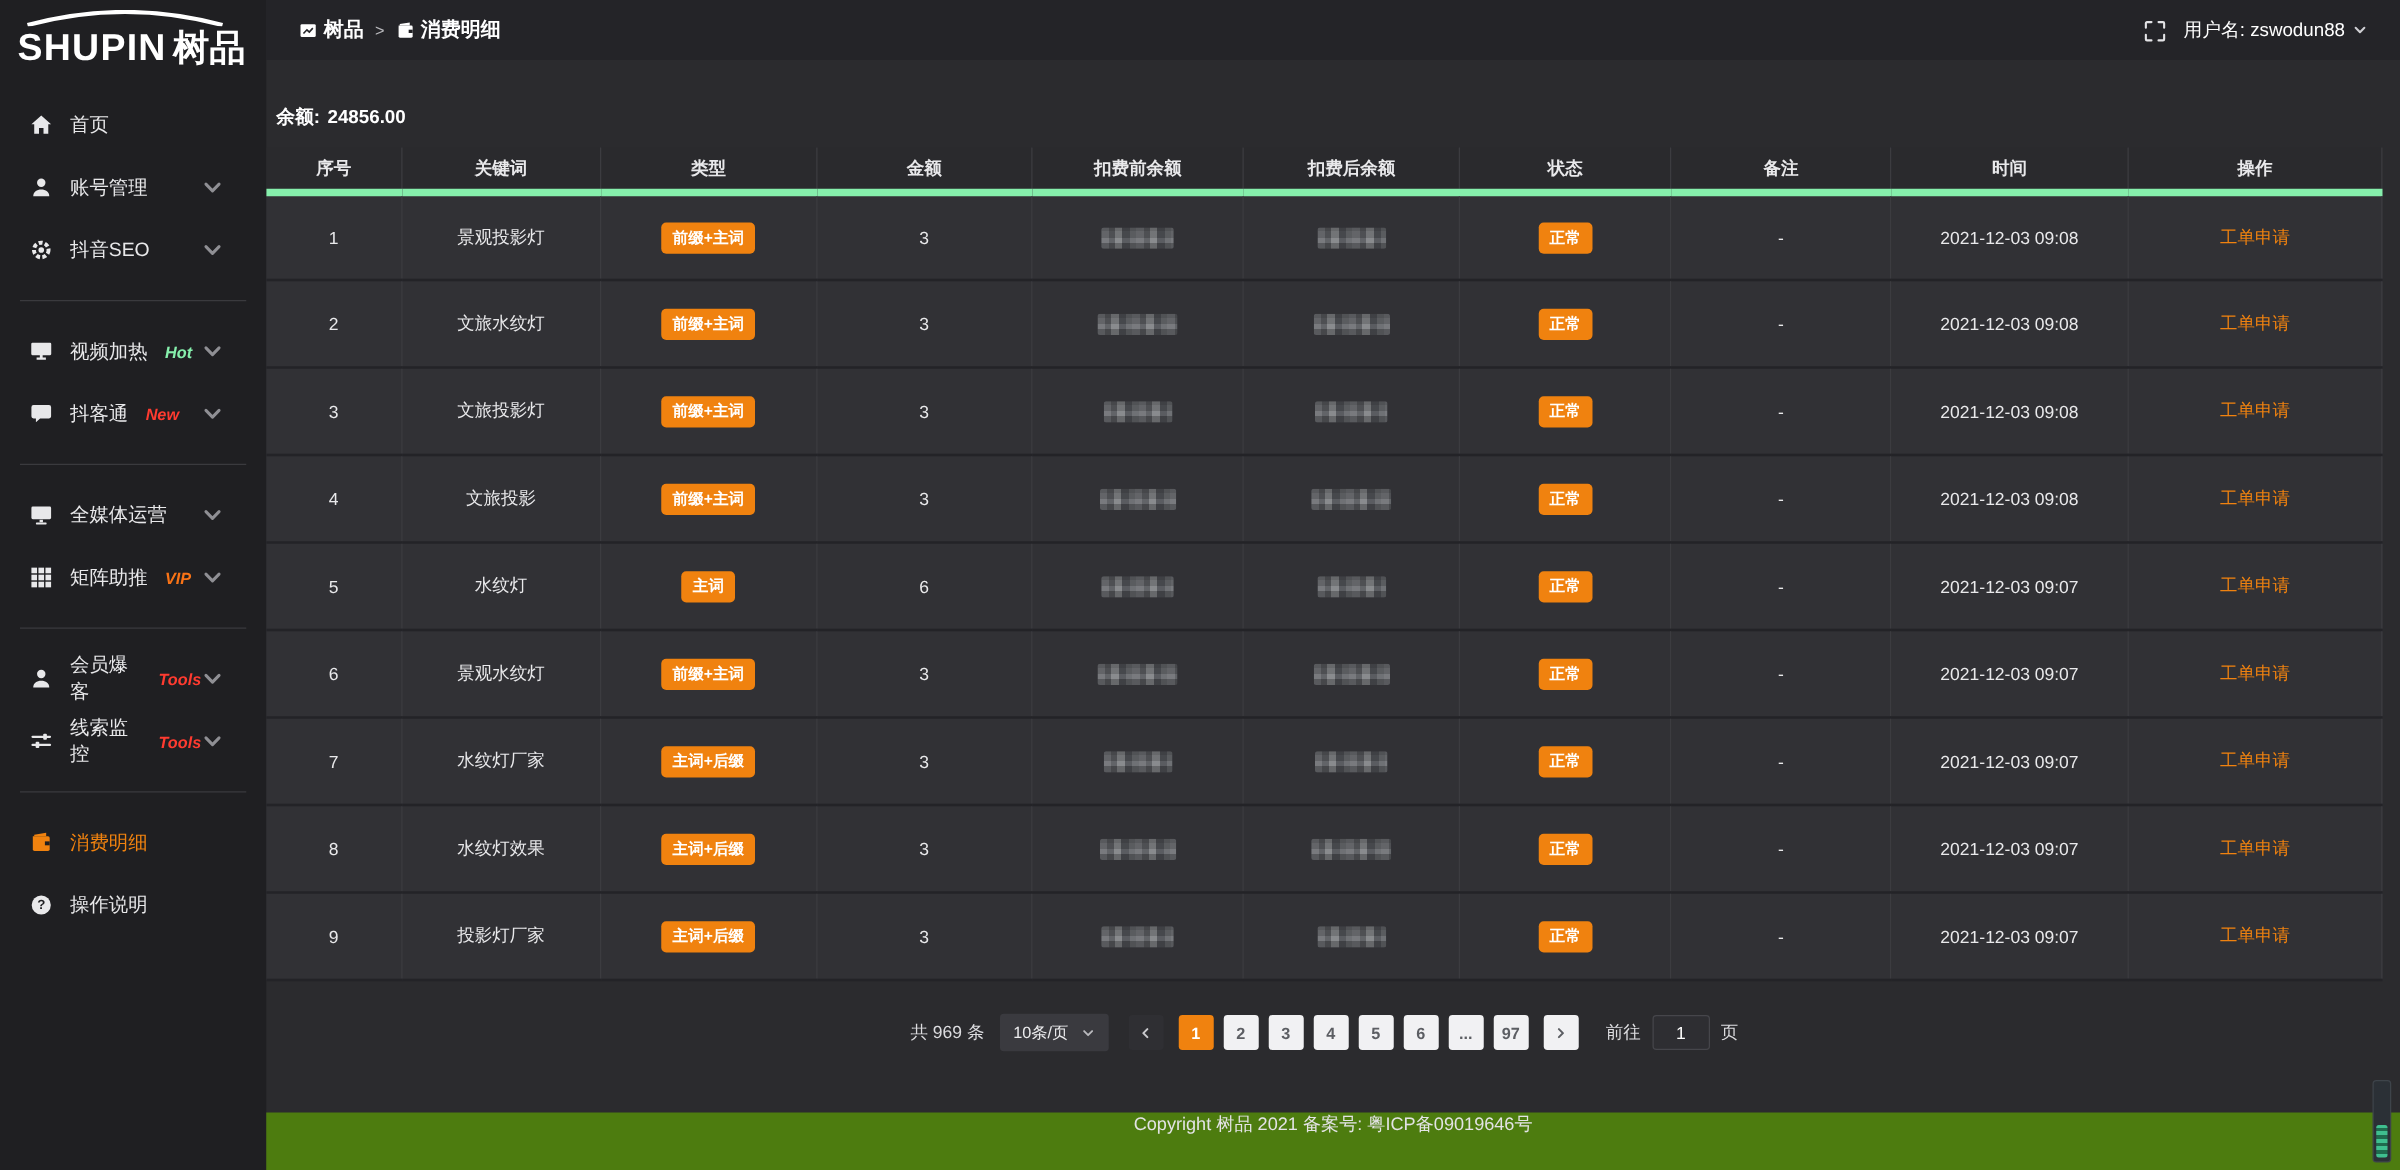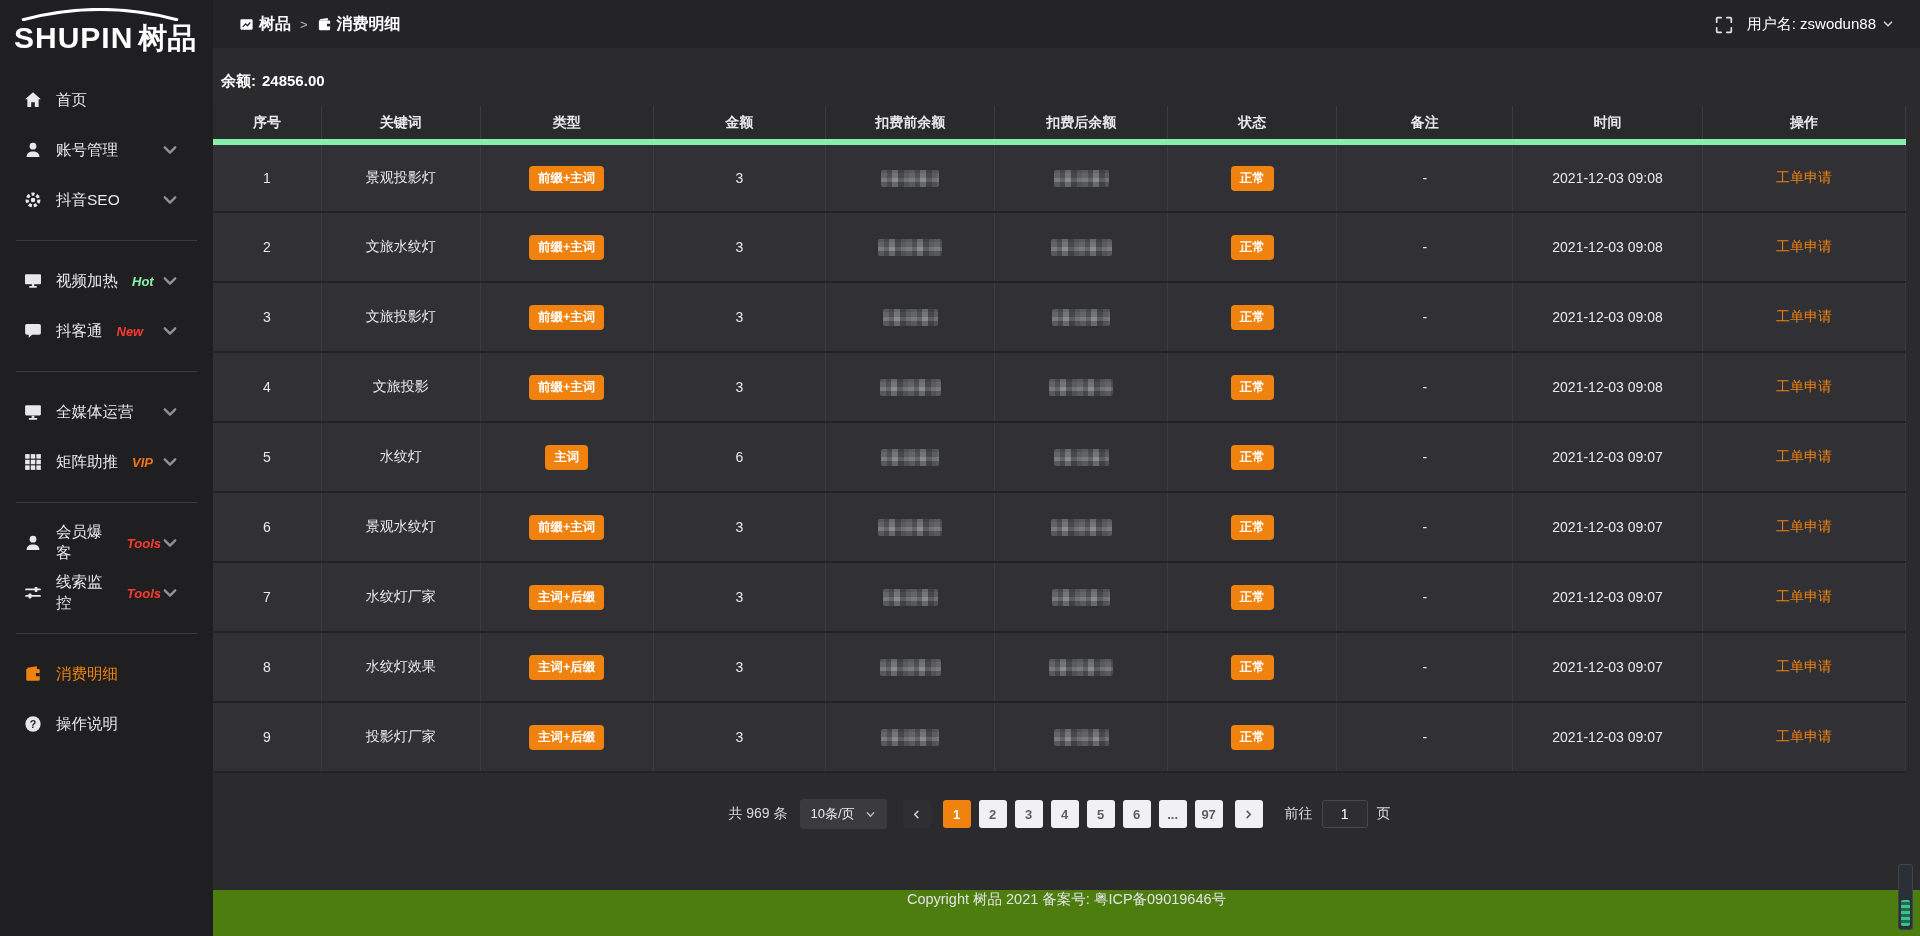--- a/index.html
+++ b/index.html
@@ -31,21 +31,21 @@
   .breadcrumb { display:flex; align-items:center; gap:9px; font-size:16px; font-weight:600; }
   .crumb { display:flex; align-items:center; gap:5px; cursor:pointer; color:#fff; text-decoration:none; }
   .crumb .icon { width:15px; height:15px; }
   .crumb-sep { color:#b9b9bd; font-size:13px; font-weight:400; }
   .topbar-right { margin-left:auto; display:flex; align-items:flex-end; gap:14px; }
   .fullscreen-btn { width:18px; height:18px; color:#e3e3e6; cursor:pointer; }
   .user-entry { display:flex; align-items:center; gap:6px; font-size:15px; cursor:pointer; color:#fff; }
   .user-entry .icon { width:12px; height:12px; color:#cfcfd3; }
   
   .content { flex:1; padding:0 14px 0 0; overflow:hidden; }
-  .balance { margin:24px 0 15px 8px; font-size:15px; font-weight:bold; color:#fff; }
+  .balance { margin:36px 0 15px 8px; font-size:15px; font-weight:bold; color:#fff; }
   .balance-value { margin-left:6px; }
   table { width:100%; border-collapse:collapse; table-layout:fixed; }
   th { height:36px; background:#2a2a2d; color:#e9e9eb; font-size:14px; font-weight:bold;
     border-right:1px solid #3c3c40; border-bottom:6px solid #86efac; text-align:center; }
   td { height:70px; background:#313135; color:#e9e9eb; font-size:14px; text-align:center;
     border-right:1px solid #3c3c40; border-bottom:2px solid #232327; }
   .badge { display:inline-block; background:#f0820f; color:#fff; font-size:12.5px;
     padding:4px 9px; border-radius:4px; font-weight:600; }
   .action-link { color:#f0820f; cursor:pointer; text-decoration:none; }
   .mosaic { height:17px; margin:0 auto; border-radius:2px; opacity:.9; filter:blur(.6px);

